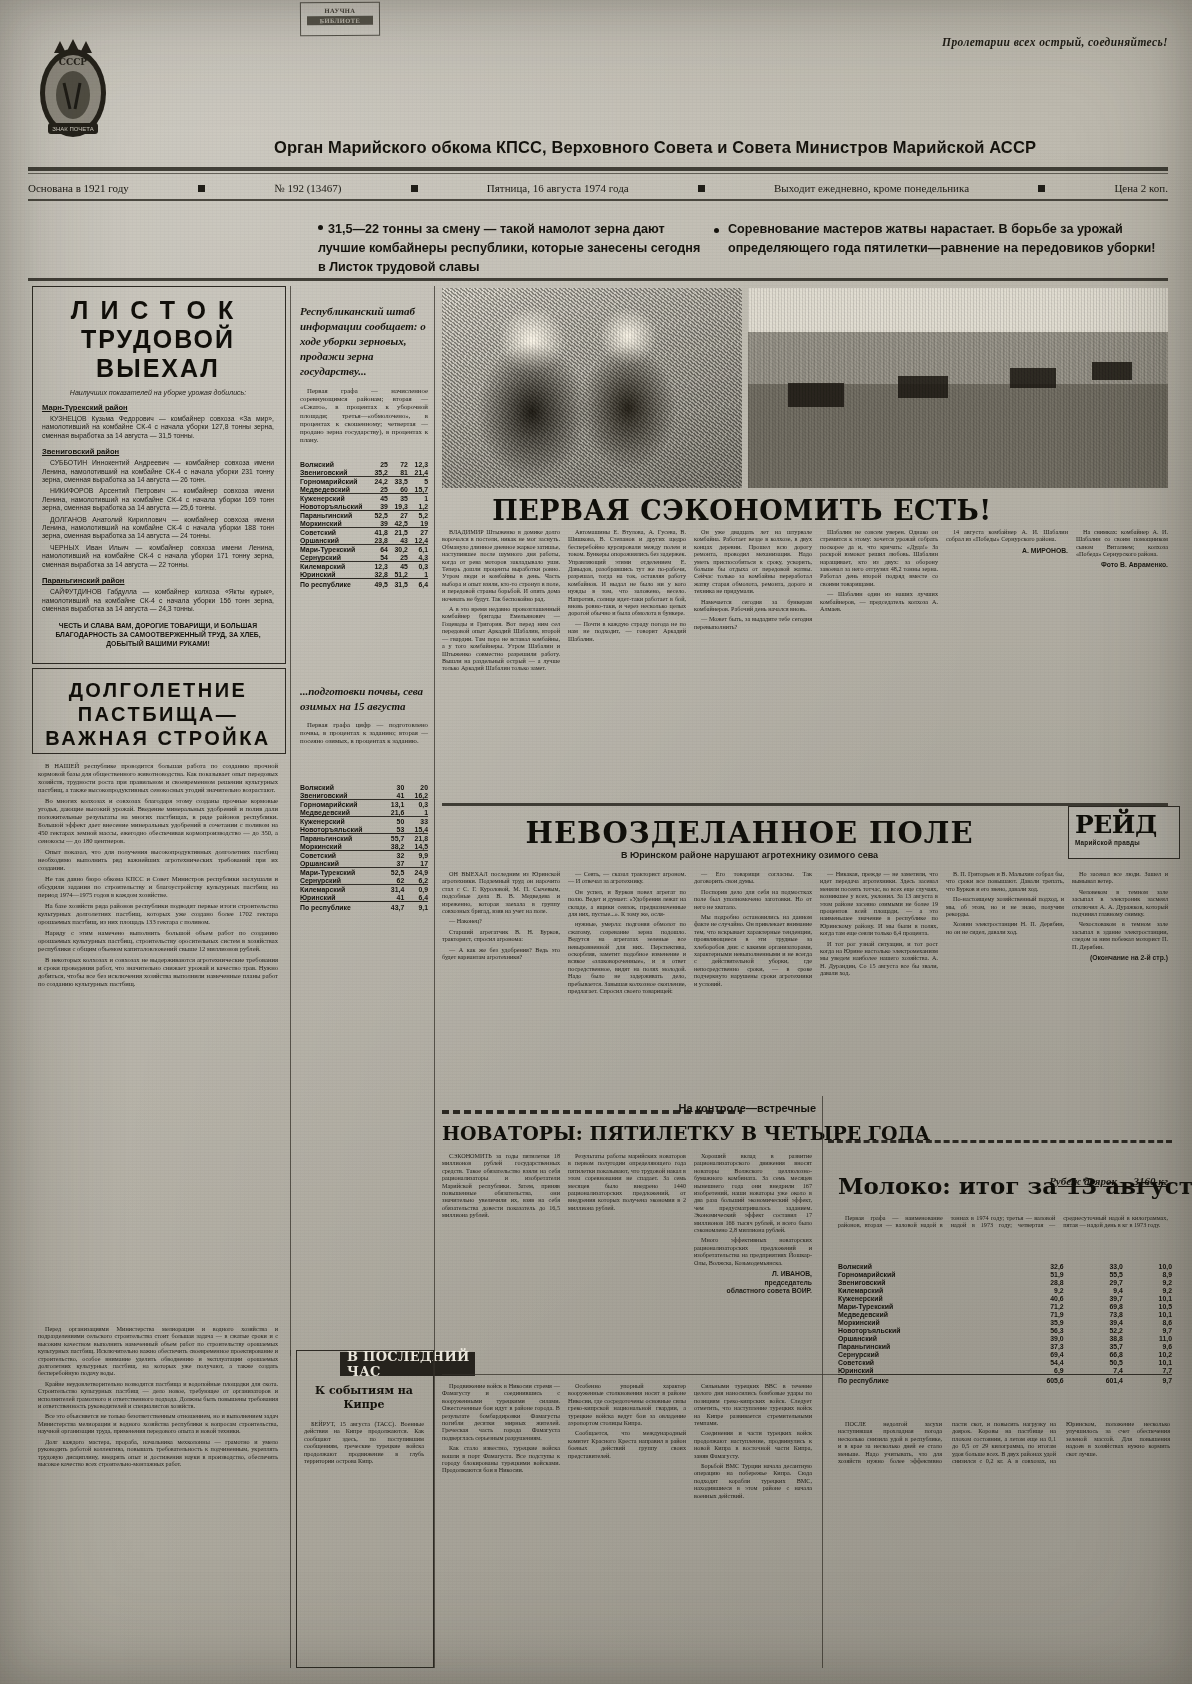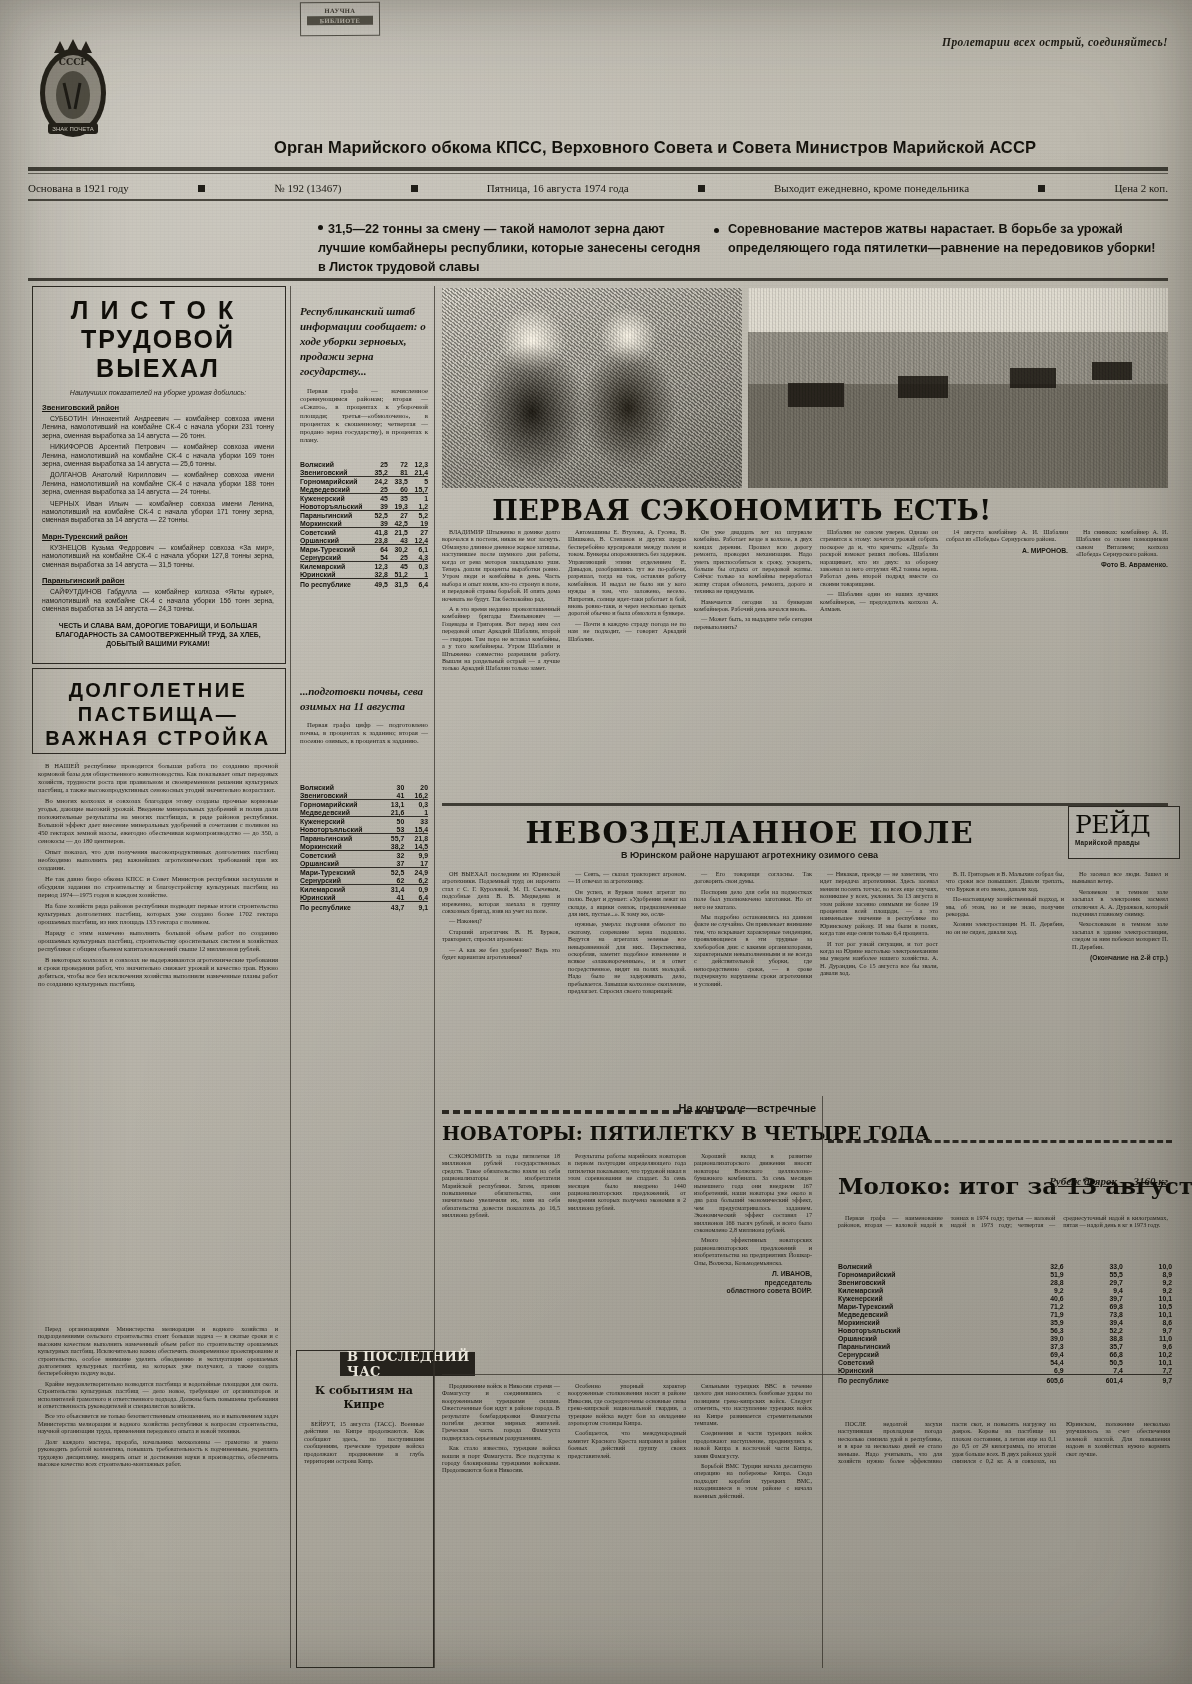--- a/index.html
+++ b/index.html
@@ -118,21 +118,21 @@
   .hl-moloko{font-family:"DejaVu Serif",serif;font-weight:bold;font-size:23px;
     color:#100f0a;white-space:nowrap;}
   .hl-posled{font-family:"DejaVu Serif",serif;font-weight:bold;font-size:13px;
     color:#ebe7dc;letter-spacing:.3px;}
   .kontrole{font-family:"Liberation Sans",sans-serif;font-weight:bold;font-size:11px;
     color:#15130d;text-align:right;}
   .rubezh{font-family:"Liberation Serif",serif;font-style:italic;font-weight:bold;
     font-size:11px;text-align:right;text-decoration:underline;color:#17150f;margin-top:25px;}
 
   
-  .reid{font-family:"DejaVu Serif",serif;font-weight:normal;font-size:25px;color:#100f0a;
+  .reid{font-family:"DejaVu Serif",serif;font-weight:bold;font-size:25px;color:#100f0a;
     letter-spacing:-.5px;}
   .reid-sub{font-family:"Liberation Sans",sans-serif;font-weight:bold;font-size:6.4px;
     color:#1b1912;letter-spacing:.2px;}
 
   
   .photo{position:absolute;overflow:hidden;
     background-color:#8d897e;
     background-image:
       repeating-linear-gradient(41deg, rgba(0,0,0,.30) 0 1.4px, rgba(255,255,255,.13) 1.4px 3px),
       repeating-linear-gradient(-38deg, rgba(0,0,0,.22) 0 1.2px, rgba(255,255,255,.10) 1.2px 2.7px),
@@ -212,29 +212,29 @@
 
   <div class="hrule-b" style="left:28px;right:24px;top:278px;"></div>
 
   <div class="box" style="left:32px;top:286px;width:252px;height:376px;"></div>
   <div style="position:absolute;left:42px;top:296px;width:232px;">
     <div class="listok-h1">ЛИСТОК</div>
     <div class="listok-h2">ТРУДОВОЙ ВЫЕХАЛ</div>
     <div class="listok-intro">Наилучших показателей на уборке урожая добились:</div>
 
     <div>
+      <div class="raion">Марн-Турекский район</div>
+      <p class="person">КУЗНЕЦОВ Кузьма Федорович — комбайнер совхоза «За мир», намолотивший на комбайне СК-4 с начала уборки 127,8 тонны зерна, сменная выработка за 14 августа — 31,5 тонны.</p>
+    </div>
+    <div>
       <div class="raion">Звениговский район</div>
       <p class="person">СУББОТИН Иннокентий Андреевич — комбайнер совхоза имени Ленина, намолотивший на комбайне СК-4 с начала уборки 231 тонну зерна, сменная выработка за 14 августа — 26 тонн.</p>
       <p class="person">НИКИФОРОВ Арсентий Петрович — комбайнер совхоза имени Ленина, намолотивший на комбайне СК-4 с начала уборки 169 тонн зерна, сменная выработка за 14 августа — 25,6 тонны.</p>
       <p class="person">ДОЛГАНОВ Анатолий Кириллович — комбайнер совхоза имени Ленина, намолотивший на комбайне СК-4 с начала уборки 188 тонн зерна, сменная выработка за 14 августа — 24 тонны.</p>
       <p class="person">ЧЕРНЫХ Иван Ильич — комбайнер совхоза имени Ленина, намолотивший на комбайне СК-4 с начала уборки 171 тонну зерна, сменная выработка за 14 августа — 22 тонны.</p>
-    </div>
-    <div>
-      <div class="raion">Марн-Турекский район</div>
-      <p class="person">КУЗНЕЦОВ Кузьма Федорович — комбайнер совхоза «За мир», намолотивший на комбайне СК-4 с начала уборки 127,8 тонны зерна, сменная выработка за 14 августа — 31,5 тонны.</p>
     </div>
     <div>
       <div class="raion">Параньгинский район</div>
       <p class="person">САЙФУТДИНОВ Габдулла — комбайнер колхоза «Якты курык», намолотивший на комбайне СК-4 с начала уборки 156 тонн зерна, сменная выработка за 14 августа — 24,3 тонны.</p>
     </div>
     <div class="glory">ЧЕСТЬ И СЛАВА ВАМ, ДОРОГИЕ ТОВАРИЩИ, И БОЛЬШАЯ БЛАГОДАРНОСТЬ ЗА САМООТВЕРЖЕННЫЙ ТРУД, ЗА ХЛЕБ, ДОБЫТЫЙ ВАШИМИ РУКАМИ!</div>
   </div>
 
   <div class="box" style="left:32px;top:668px;width:252px;height:84px;"></div>
   <div style="position:absolute;left:40px;top:678px;width:236px;">
@@ -356,21 +356,21 @@
             <td class="nm">По республике</td>
             <td class="n">49,5</td>
             <td class="n">31,5</td>
             <td class="n">6,4</td>
           </tr>
       </tbody>
     </table>
   </div>
 
   <div style="position:absolute;left:300px;top:668px;width:128px;">
-    <div class="ital">...подготовки почвы, сева озимых на 11 августа</div>
+    <div class="ital">...подготовки почвы, сева озимых на 15 августа</div>
     <div class="ital-sm" style="margin-top:7px;text-indent:7px;">Первая графа цифр — подготовлено почвы, в процентах к заданию; вторая — посеяно озимых, в процентах к заданию.</div>
   </div>
 
   <div style="position:absolute;left:300px;top:783px;width:128px;">
     <table class="stat">
       <tbody>
         <tr>
             <td class="nm">Волжский</td>
             <td class="n">30</td>
             <td class="n">20</td>

